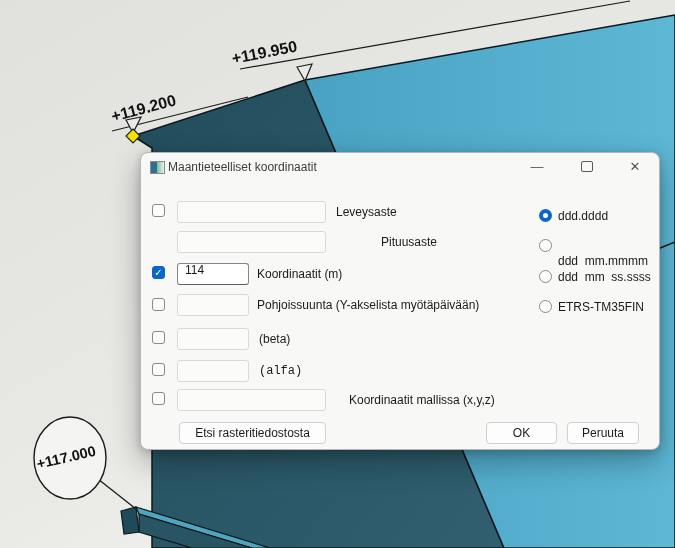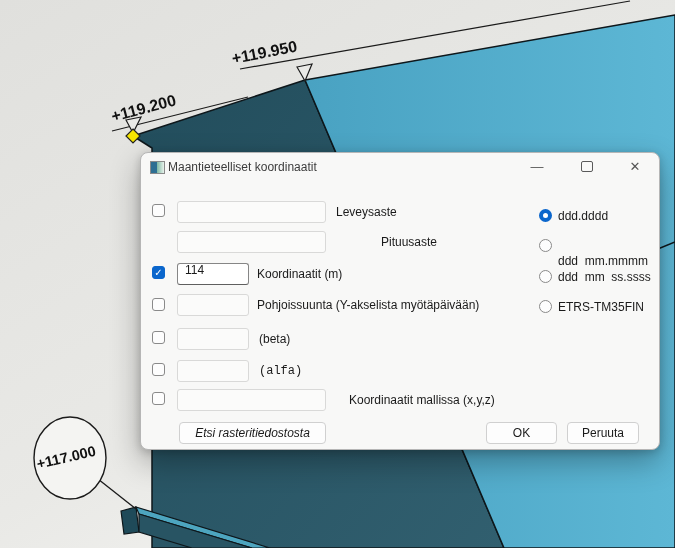--- a/index.html
+++ b/index.html
@@ -128,21 +128,21 @@
 
     <div class="radio" style="left:398px;top:86px;"></div>
     <div class="lbl" style="left:417px;top:86px;margin-top:15px;">ddd  mm.mmmm</div>
 
     <div class="radio" style="left:398px;top:117px;"></div>
     <div class="lbl" style="left:417px;top:117px;">ddd  mm  ss.ssss</div>
 
     <div class="radio" style="left:398px;top:147px;"></div>
     <div class="lbl" style="left:417px;top:147px;">ETRS-TM35FIN</div>
 
-    <div class="btn" style="left:38px;top:269px;width:147px;font-style:italic;">
+    <div class="btn" style="left:38px;top:269px;width:147px;">
         <span>Etsi rasteritiedostosta</span>
       </div>
     <div class="btn" style="left:426px;top:269px;width:72px;">
         <span>Peruuta</span>
       </div>
     <div class="btn" style="left:345px;top:269px;width:71px;">
         <span>OK</span>
       </div>
   </div>
 </div>

